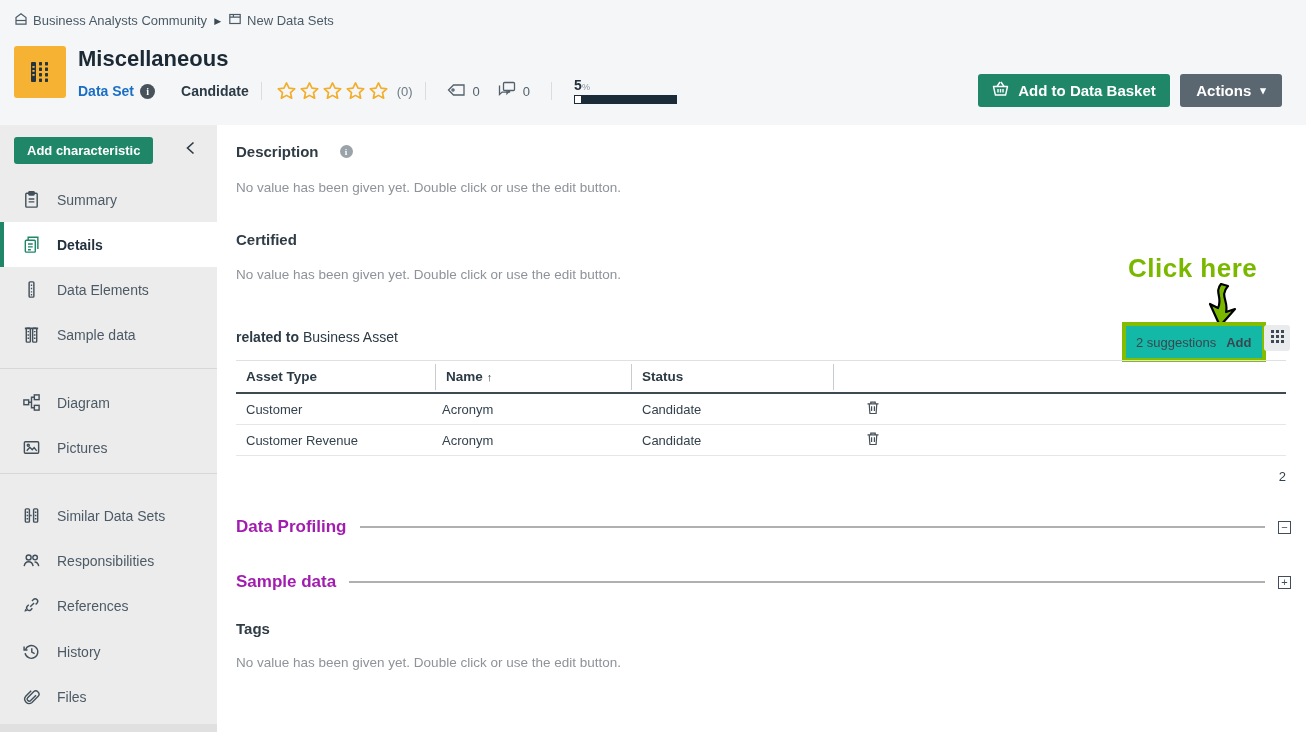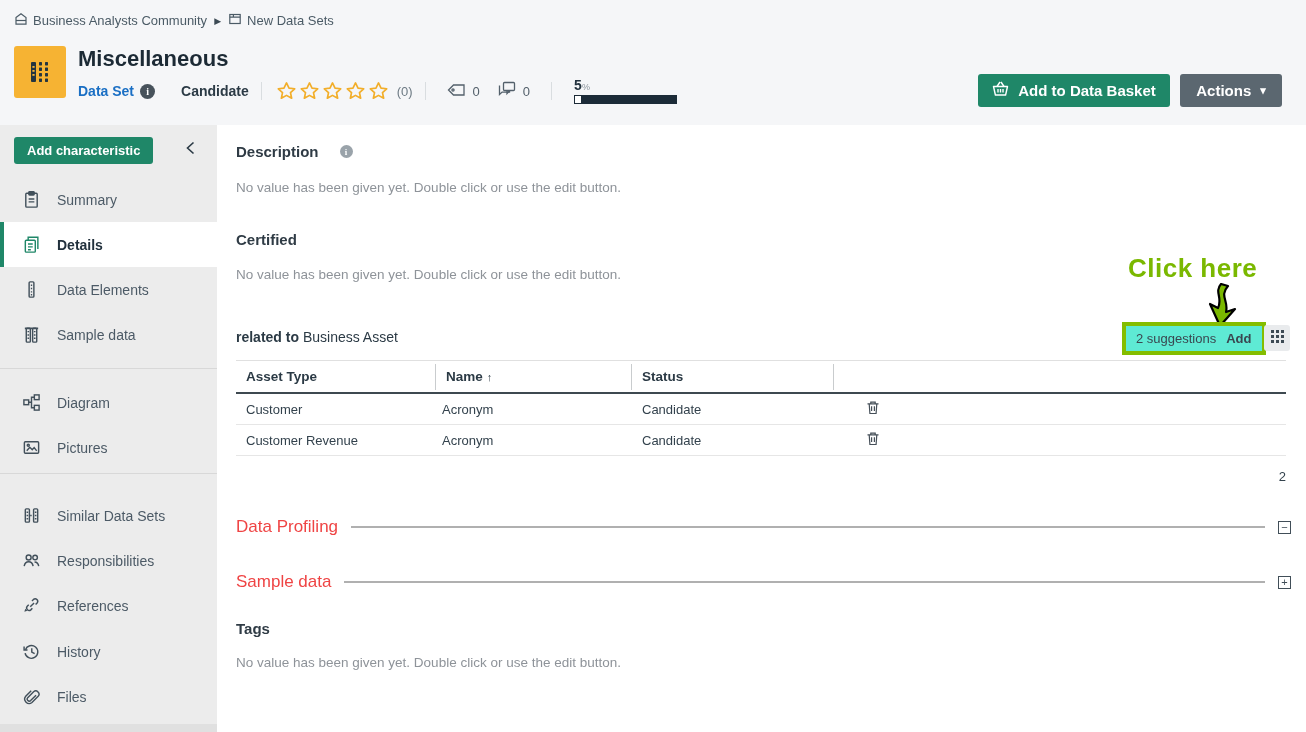--- a/index.html
+++ b/index.html
@@ -55,29 +55,29 @@
     font-weight:700; color:#22313d; }
   .side-item.active .ic { color:#1f8768; }
   .side-div { position:absolute; left:0; width:217px; height:1px; background:#d8d8d8; }
   #sidebar-footer { position:absolute; left:0; bottom:0; width:217px; height:8px; background:#e0e0e0; }
 
   
   #main { position:absolute; left:217px; top:125px; width:1089px; height:607px; background:#fff; }
   .sec-heading { font-size:15px; font-weight:700; color:#2f3b45; display:flex; align-items:center; gap:15px; }
   .info-dot.small { width:13px; height:13px; font-size:9px; background:#9aa3aa; }
   .placeholder { font-size:13.5px; color:#8e9399; }
-  .big-heading { font-size:17px; font-weight:400; color:#ef4444; white-space:nowrap; }
+  .big-heading { font-size:17px; font-weight:700; color:#a21caf; white-space:nowrap; }
   .rule-row { position:absolute; display:flex; align-items:center; gap:13px; }
   .rule-line { flex:1; height:2px; background:#b0b0b0; }
   .toggle-box { width:13px; height:13px; border:1.5px solid #414e58; color:#414e58; font-size:11px;
     line-height:10px; text-align:center; background:#fff; cursor:pointer; flex:none; }
   .annotation-text { position:absolute; left:911px; top:128px; font-size:26px; font-weight:700;
     color:#7ab800; letter-spacing:0.5px; }
-  .suggest-box { position:absolute; left:905px; top:197px; height:33px; border:4px solid #84bd00;
-    background:#5eead4; display:flex; align-items:center; gap:10px; padding:0 10px; cursor:pointer; }
+  .suggest-box { position:absolute; left:905px; top:197px; height:40px; border:4px solid #84bd00;
+    background:#14b8a6; display:flex; align-items:center; gap:10px; padding:0 10px; cursor:pointer; }
   .suggest-count { font-size:13px; color:#3a4750; white-space:nowrap; }
   .suggest-add { font-size:13px; font-weight:700; color:#3a4750; }
   .grid-btn { position:absolute; left:1047px; top:200px; width:26px; height:26px; background:#e9ebed;
     border-radius:3px; display:flex; align-items:center; justify-content:center; cursor:pointer; }
   .relation-title { position:absolute; left:19px; top:204px; font-size:14px; color:#2b3a45; }
   .relation-title .bold { font-weight:700; }
 
   .rel-table { position:absolute; left:19px; top:235px; width:1050px; border-top:1px solid #e0e0e0; }
   .thead { display:flex; height:33px; align-items:center; border-bottom:2px solid #3e4950; }
   .th { font-size:13.5px; font-weight:700; color:#2b3a45; padding-left:10px; height:26px;

